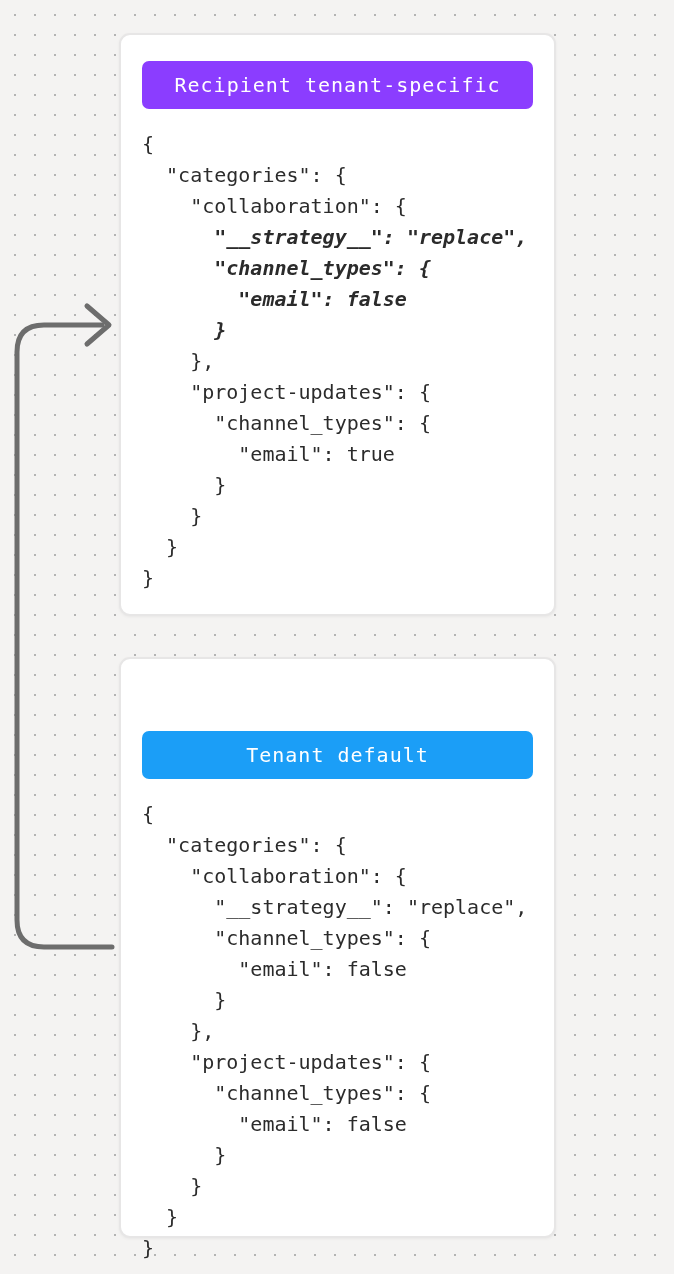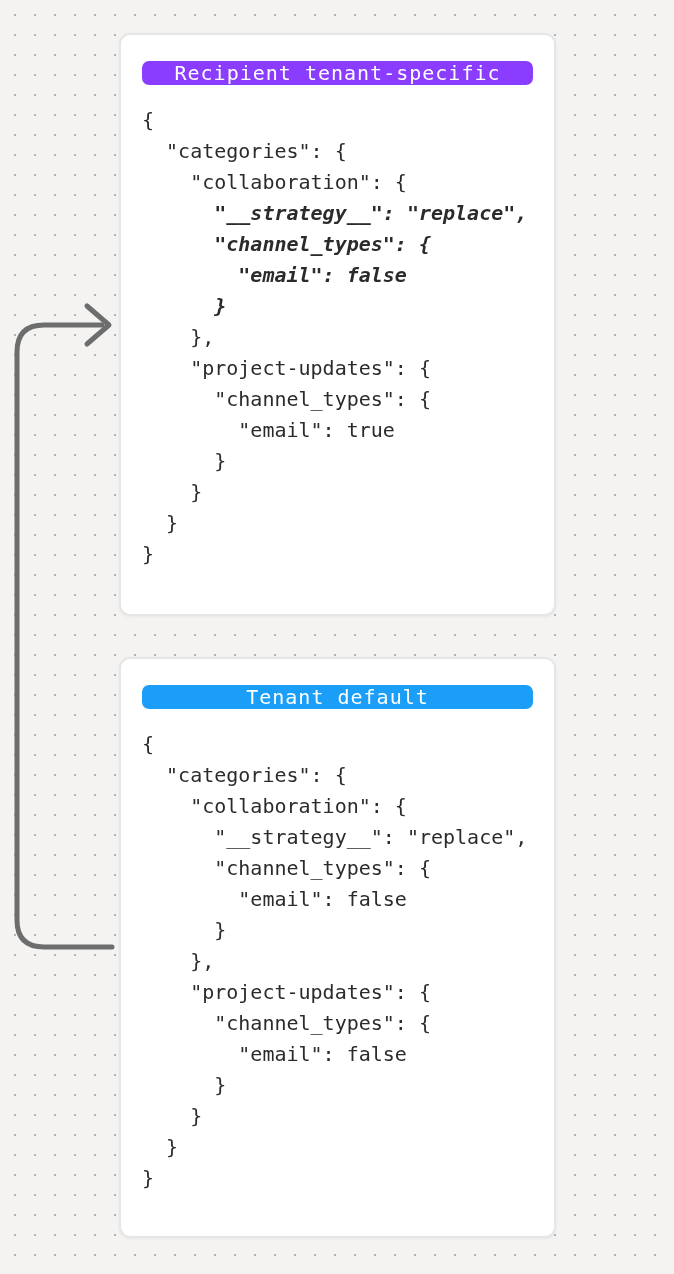--- a/index.html
+++ b/index.html
@@ -23,21 +23,21 @@
     background: #ffffff;
     border: 2px solid #e7e6e6;
     border-radius: 11px;
     box-shadow: 0 1px 3px rgba(0,0,0,0.05);
     padding: 26px 21px 0 21px;
   }
   #card-recipient { top: 33px;  height: 583px; }
   #card-tenant    { top: 657px; height: 581px; }
 
   .badge {
-    height: 24px;
+    height: 48px;
     border-radius: 7px;
     display: flex;
     align-items: center;
     justify-content: center;
     color: #ffffff;
     font-size: 20px;
     letter-spacing: 1px;
     white-space: pre;
   }
 
@@ -67,15 +67,15 @@
     <path d="M 87 306 L 109 325 L 87 344"></path>
   </g>
 </svg>
 
 <div class="card" id="card-recipient">
   <div class="badge" style="background: rgb(139, 61, 255);">Recipient tenant-specific</div>
   <div class="code"><div class="code-line">{</div><div class="code-line">  "categories": {</div><div class="code-line">    "collaboration": {</div><div class="code-line em">      "__strategy__": "replace",</div><div class="code-line em">      "channel_types": {</div><div class="code-line em">        "email": false</div><div class="code-line em">      }</div><div class="code-line">    },</div><div class="code-line">    "project-updates": {</div><div class="code-line">      "channel_types": {</div><div class="code-line">        "email": true</div><div class="code-line">      }</div><div class="code-line">    }</div><div class="code-line">  }</div><div class="code-line">}</div></div>
 </div>
 
 <div class="card" id="card-tenant">
-  <div class="badge" style="background: rgb(27, 158, 247);">Tenant default</div>
+  <div class="badge" style="background: rgb(27, 158, 247); margin-top: 46px;">Tenant default</div>
   <div class="code"><div class="code-line">{</div><div class="code-line">  "categories": {</div><div class="code-line">    "collaboration": {</div><div class="code-line">      "__strategy__": "replace",</div><div class="code-line">      "channel_types": {</div><div class="code-line">        "email": false</div><div class="code-line">      }</div><div class="code-line">    },</div><div class="code-line">    "project-updates": {</div><div class="code-line">      "channel_types": {</div><div class="code-line">        "email": false</div><div class="code-line">      }</div><div class="code-line">    }</div><div class="code-line">  }</div><div class="code-line">}</div></div>
 </div>
 
 </body></html>

